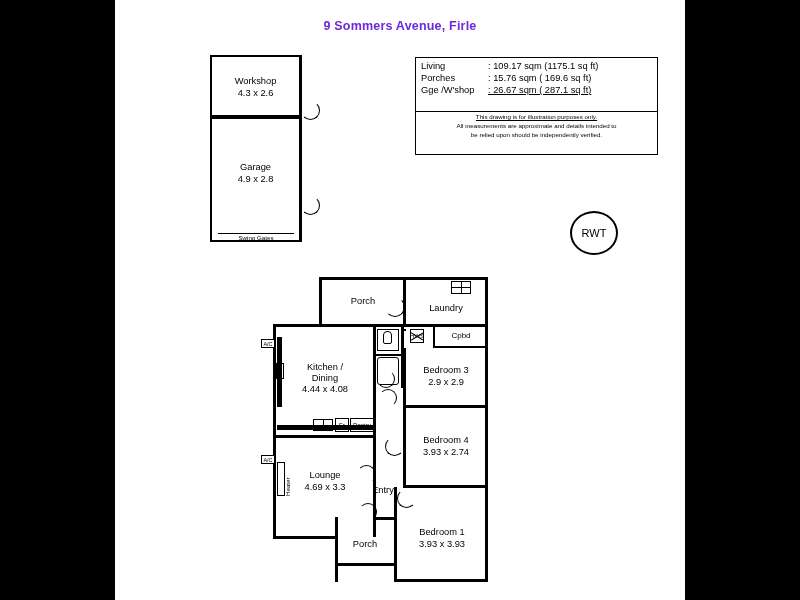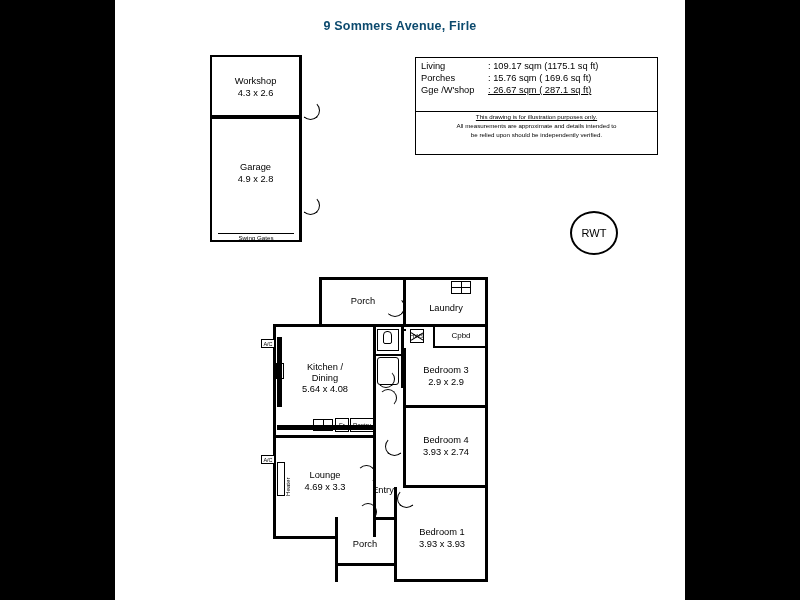--- a/index.html
+++ b/index.html
@@ -1,19 +1,19 @@
 <!DOCTYPE html>
 <html><head>
 <meta charset="utf-8">
 <style>
   html,body{margin:0;padding:0;background:#000;}
   body{width:800px;height:600px;overflow:hidden;font-family:"Liberation Sans",sans-serif;}
   #page{position:relative;width:800px;height:600px;background:#000;}
   #sheet{position:absolute;left:115px;top:0;width:570px;height:600px;background:#ffffff;}
-  .t{position:absolute;color:#0c4a6e;line-height:1.05;}
+  .t{position:absolute;color:#6d28d9;line-height:1.05;}
   #title{left:0;top:20px;width:570px;font-size:12.5px;font-weight:bold;text-align:center;letter-spacing:.2px;}
 
   
   .ln{position:absolute;background:#000;}
 
   
   #garblk{position:absolute;left:95px;top:55px;width:180px;height:190px;}
   #garblk .box{position:absolute;border:2.5px solid #000;box-sizing:border-box;}
 
   
@@ -189,21 +189,21 @@
 
       <div class="acbox" style="left:-12px;top:62px;width:14px;height:9px;">A/C</div>
       <div class="acbox" style="left:-12px;top:178px;width:14px;height:9px;">A/C</div>
 
       <div class="lbl" style="left:50px;top:19px;width:80px;">Porch</div>
       <div class="lbl" style="left:133px;top:26px;width:80px;">Laundry</div>
       <div class="lbl sm" style="left:163px;top:54px;width:50px;">Cpbd</div>
 
       <div class="lbl" style="left:10px;top:85px;width:84px;">Kitchen /</div>
       <div class="lbl" style="left:10px;top:96px;width:84px;">Dining</div>
-      <div class="lbl" style="left:10px;top:107px;width:84px;">5.64 x 4.08</div>
+      <div class="lbl" style="left:10px;top:107px;width:84px;">4.44 x 4.08</div>
 
       <div class="lbl" style="left:133px;top:88px;width:80px;">Bedroom 3</div>
       <div class="lbl" style="left:133px;top:100px;width:80px;">2.9 x 2.9</div>
 
       <div class="lbl" style="left:133px;top:158px;width:80px;">Bedroom 4</div>
       <div class="lbl" style="left:133px;top:170px;width:80px;">3.93 x 2.74</div>
 
       <div class="lbl" style="left:12px;top:193px;width:80px;">Lounge</div>
       <div class="lbl" style="left:12px;top:205px;width:80px;">4.69 x 3.3</div>
 

